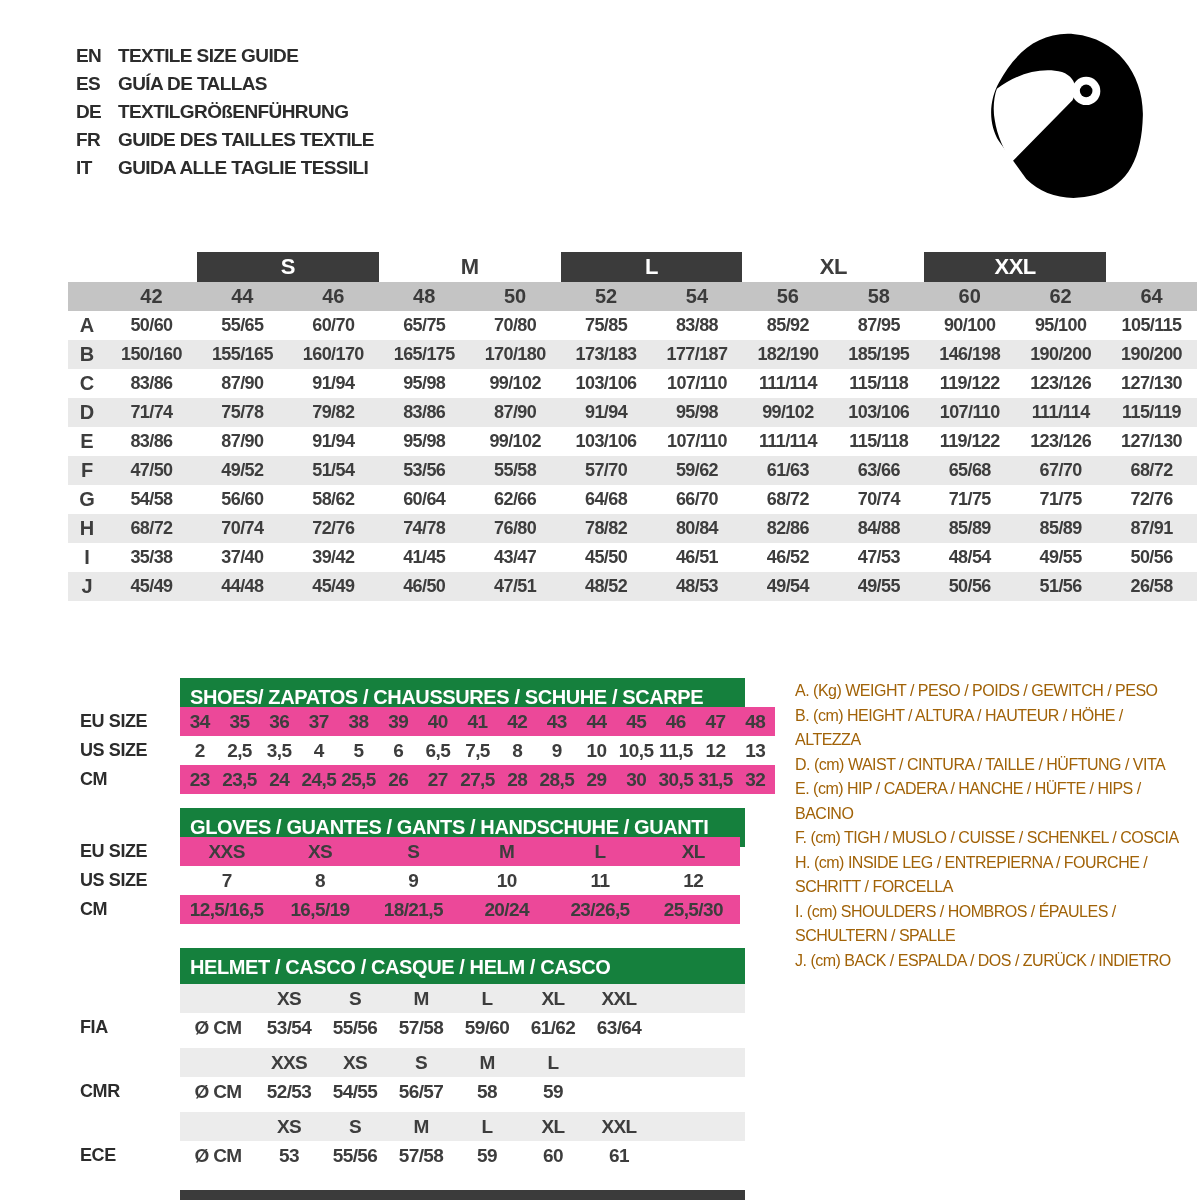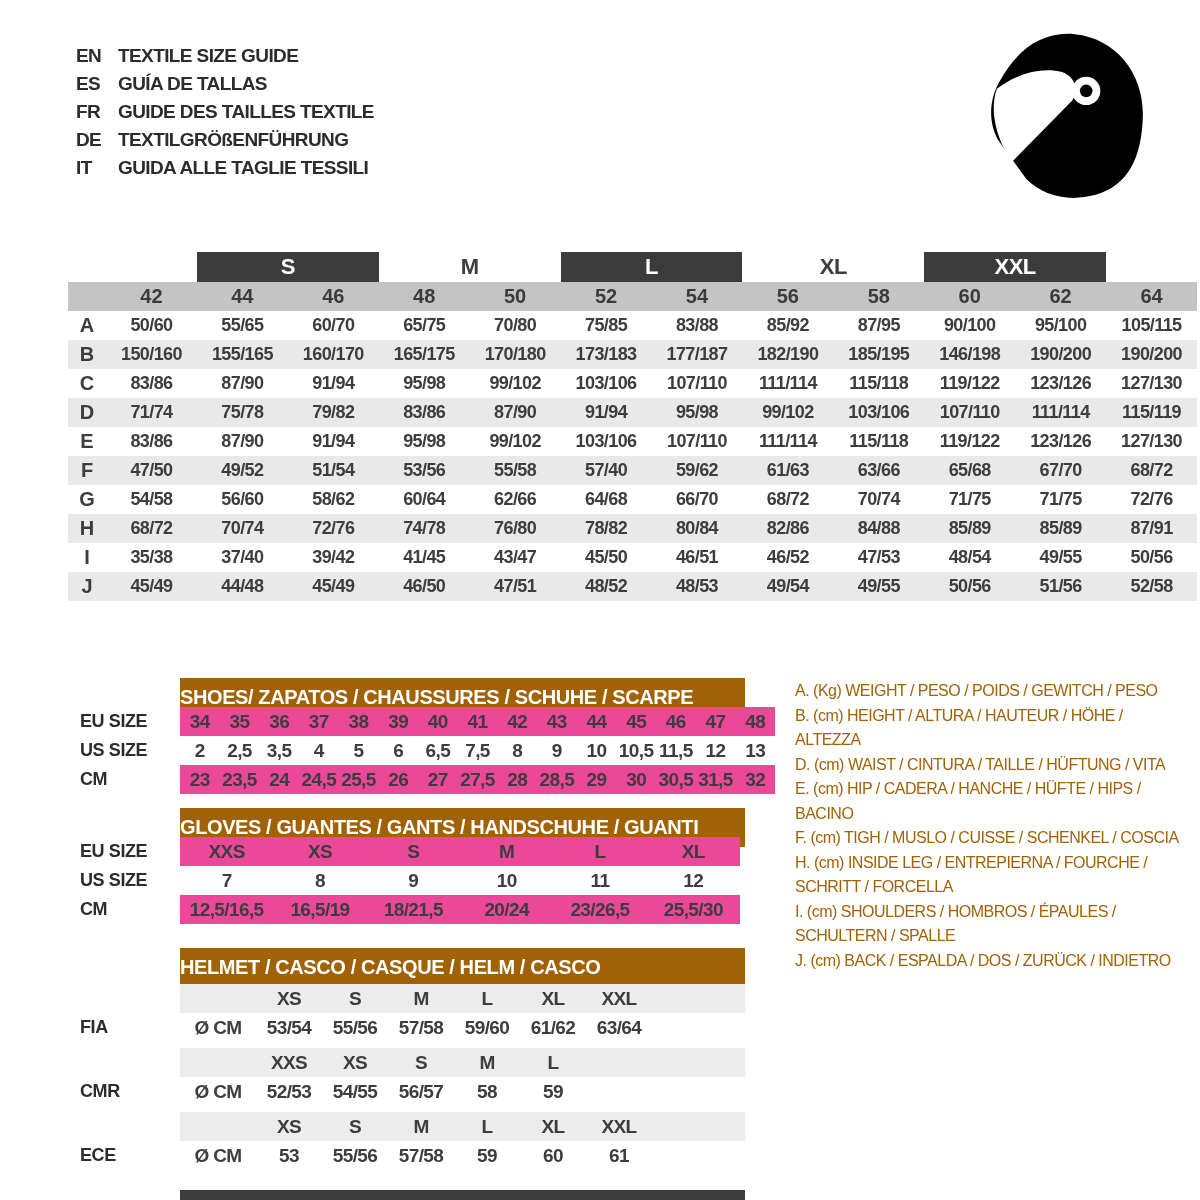--- a/index.html
+++ b/index.html
@@ -23,23 +23,23 @@
   .sizebox{height:30px;display:flex;align-items:center;justify-content:center;
            font-weight:bold;font-size:22px;letter-spacing:-0.5px}
   .sizebox.boxed{background:#3b3b3b;color:#fff}
   .sizebox.plain{color:#3d3d3d}
   .numrow{height:29px;background:#c4c4c4;font-weight:bold;font-size:20px;color:#3b3b3b}
   .trow{height:29px;font-weight:bold;font-size:18px;letter-spacing:-0.6px;color:#3d3d3d}
   .trow.alt{background:#e9e9e9}
   .rowletter{font-size:20px;letter-spacing:0}
 
   
-  .secbar{position:absolute;left:180px;width:565px;height:39px;background:#a16207;color:#fff;
+  .secbar{position:absolute;left:180px;width:565px;height:39px;background:#15803d;color:#fff;
           display:flex;align-items:center;font-weight:bold;font-size:20px;letter-spacing:-0.4px;
-          white-space:nowrap}
+          padding-left:10px;white-space:nowrap}
 
   
   .sidelabel{position:absolute;left:80px;height:29px;display:flex;align-items:center;
              font-weight:bold;font-size:18px;letter-spacing:-0.4px;color:#2c2c2c;white-space:nowrap}
 
   
   .srow{display:grid;height:29px;align-items:center;text-align:center;font-weight:bold;
         letter-spacing:-0.6px;color:#3d3d3d}
   .srow.gray{background:#ec4899}
   .shoes-rows{position:absolute;left:180px;top:707px;width:595px}
@@ -69,26 +69,26 @@
   <div class="lang">
     <div class="lang-row">
       <span class="lang-code">EN</span>
       <span>TEXTILE SIZE GUIDE</span>
     </div>
     <div class="lang-row">
       <span class="lang-code">ES</span>
       <span>GUÍA DE TALLAS</span>
     </div>
     <div class="lang-row">
+      <span class="lang-code">DE</span>
+      <span>TEXTILGRÖßENFÜHRUNG</span>
+    </div>
+    <div class="lang-row">
       <span class="lang-code">FR</span>
       <span>GUIDE DES TAILLES TEXTILE</span>
-    </div>
-    <div class="lang-row">
-      <span class="lang-code">DE</span>
-      <span>TEXTILGRÖßENFÜHRUNG</span>
     </div>
     <div class="lang-row">
       <span class="lang-code">IT</span>
       <span>GUIDA ALLE TAGLIE TESSILI</span>
     </div>
   </div>
 
   <div class="helmet-wrap">
     <svg width="168" height="168" viewBox="0 0 160 160">
       <path d="M 92 4 C 132 8 158 42 157 82 C 156 120 144 148 112 157
@@ -200,21 +200,21 @@
           <div>123/126</div>
           <div>127/130</div>
         </div>
         <div class="grid13 trow alt">
           <div class="rowletter">F</div>
           <div>47/50</div>
           <div>49/52</div>
           <div>51/54</div>
           <div>53/56</div>
           <div>55/58</div>
-          <div>57/40</div>
+          <div>57/70</div>
           <div>59/62</div>
           <div>61/63</div>
           <div>63/66</div>
           <div>65/68</div>
           <div>67/70</div>
           <div>68/72</div>
         </div>
         <div class="grid13 trow">
           <div class="rowletter">G</div>
           <div>54/58</div>
@@ -266,21 +266,21 @@
           <div>44/48</div>
           <div>45/49</div>
           <div>46/50</div>
           <div>47/51</div>
           <div>48/52</div>
           <div>48/53</div>
           <div>49/54</div>
           <div>49/55</div>
           <div>50/56</div>
           <div>51/56</div>
-          <div>52/58</div>
+          <div>26/58</div>
         </div>
       </div>
   </div>
 
   <div class="secbar" style="top:678px">SHOES/ ZAPATOS / CHAUSSURES / SCHUHE / SCARPE</div>
   <div class="sidelabel" style="top:707px">EU SIZE</div>
   <div class="sidelabel" style="top:736px">US SIZE</div>
   <div class="sidelabel" style="top:765px">CM</div>
   <div class="shoes-rows">
       <div class="srow gray">

